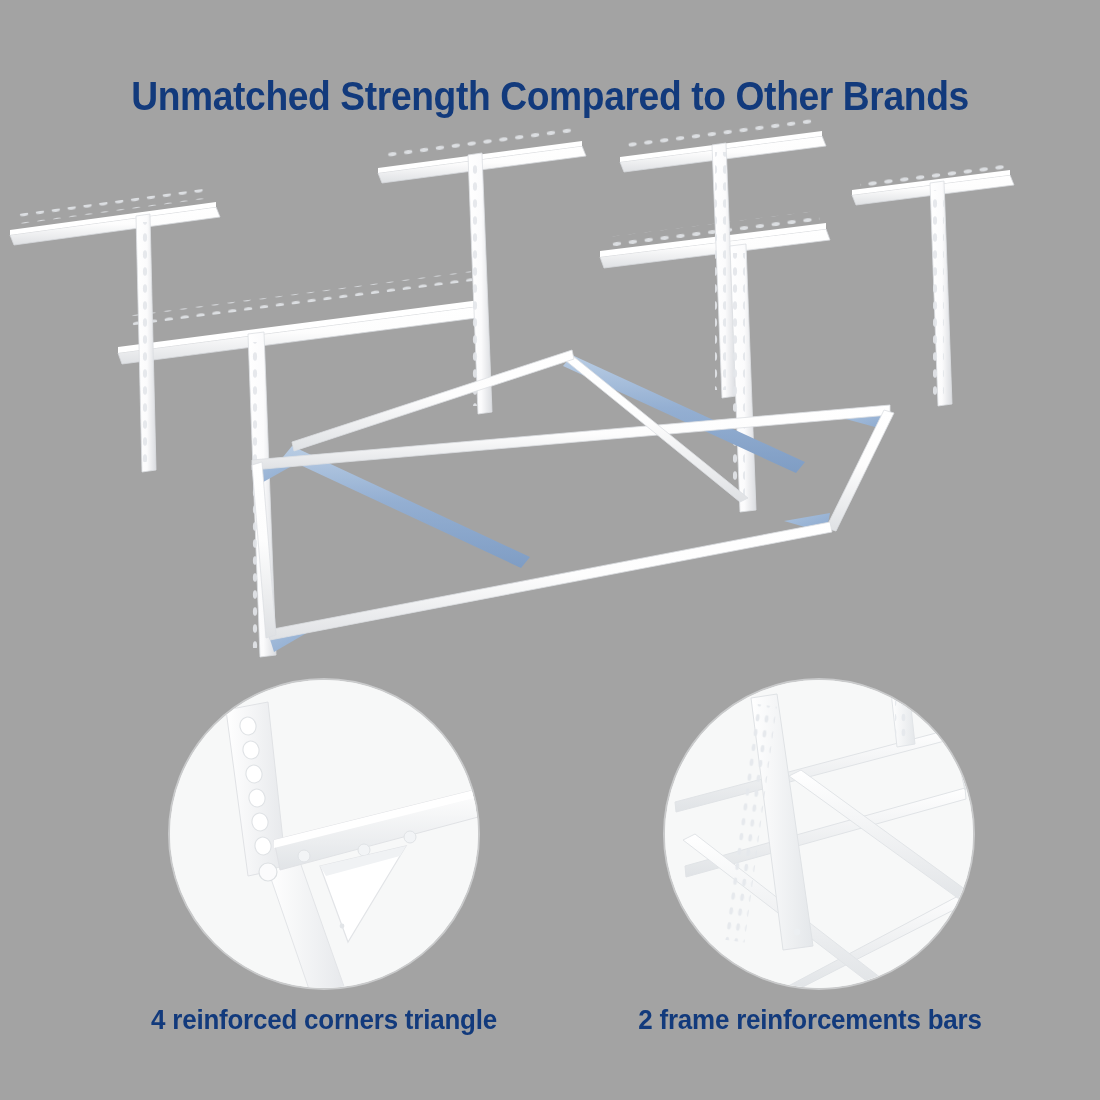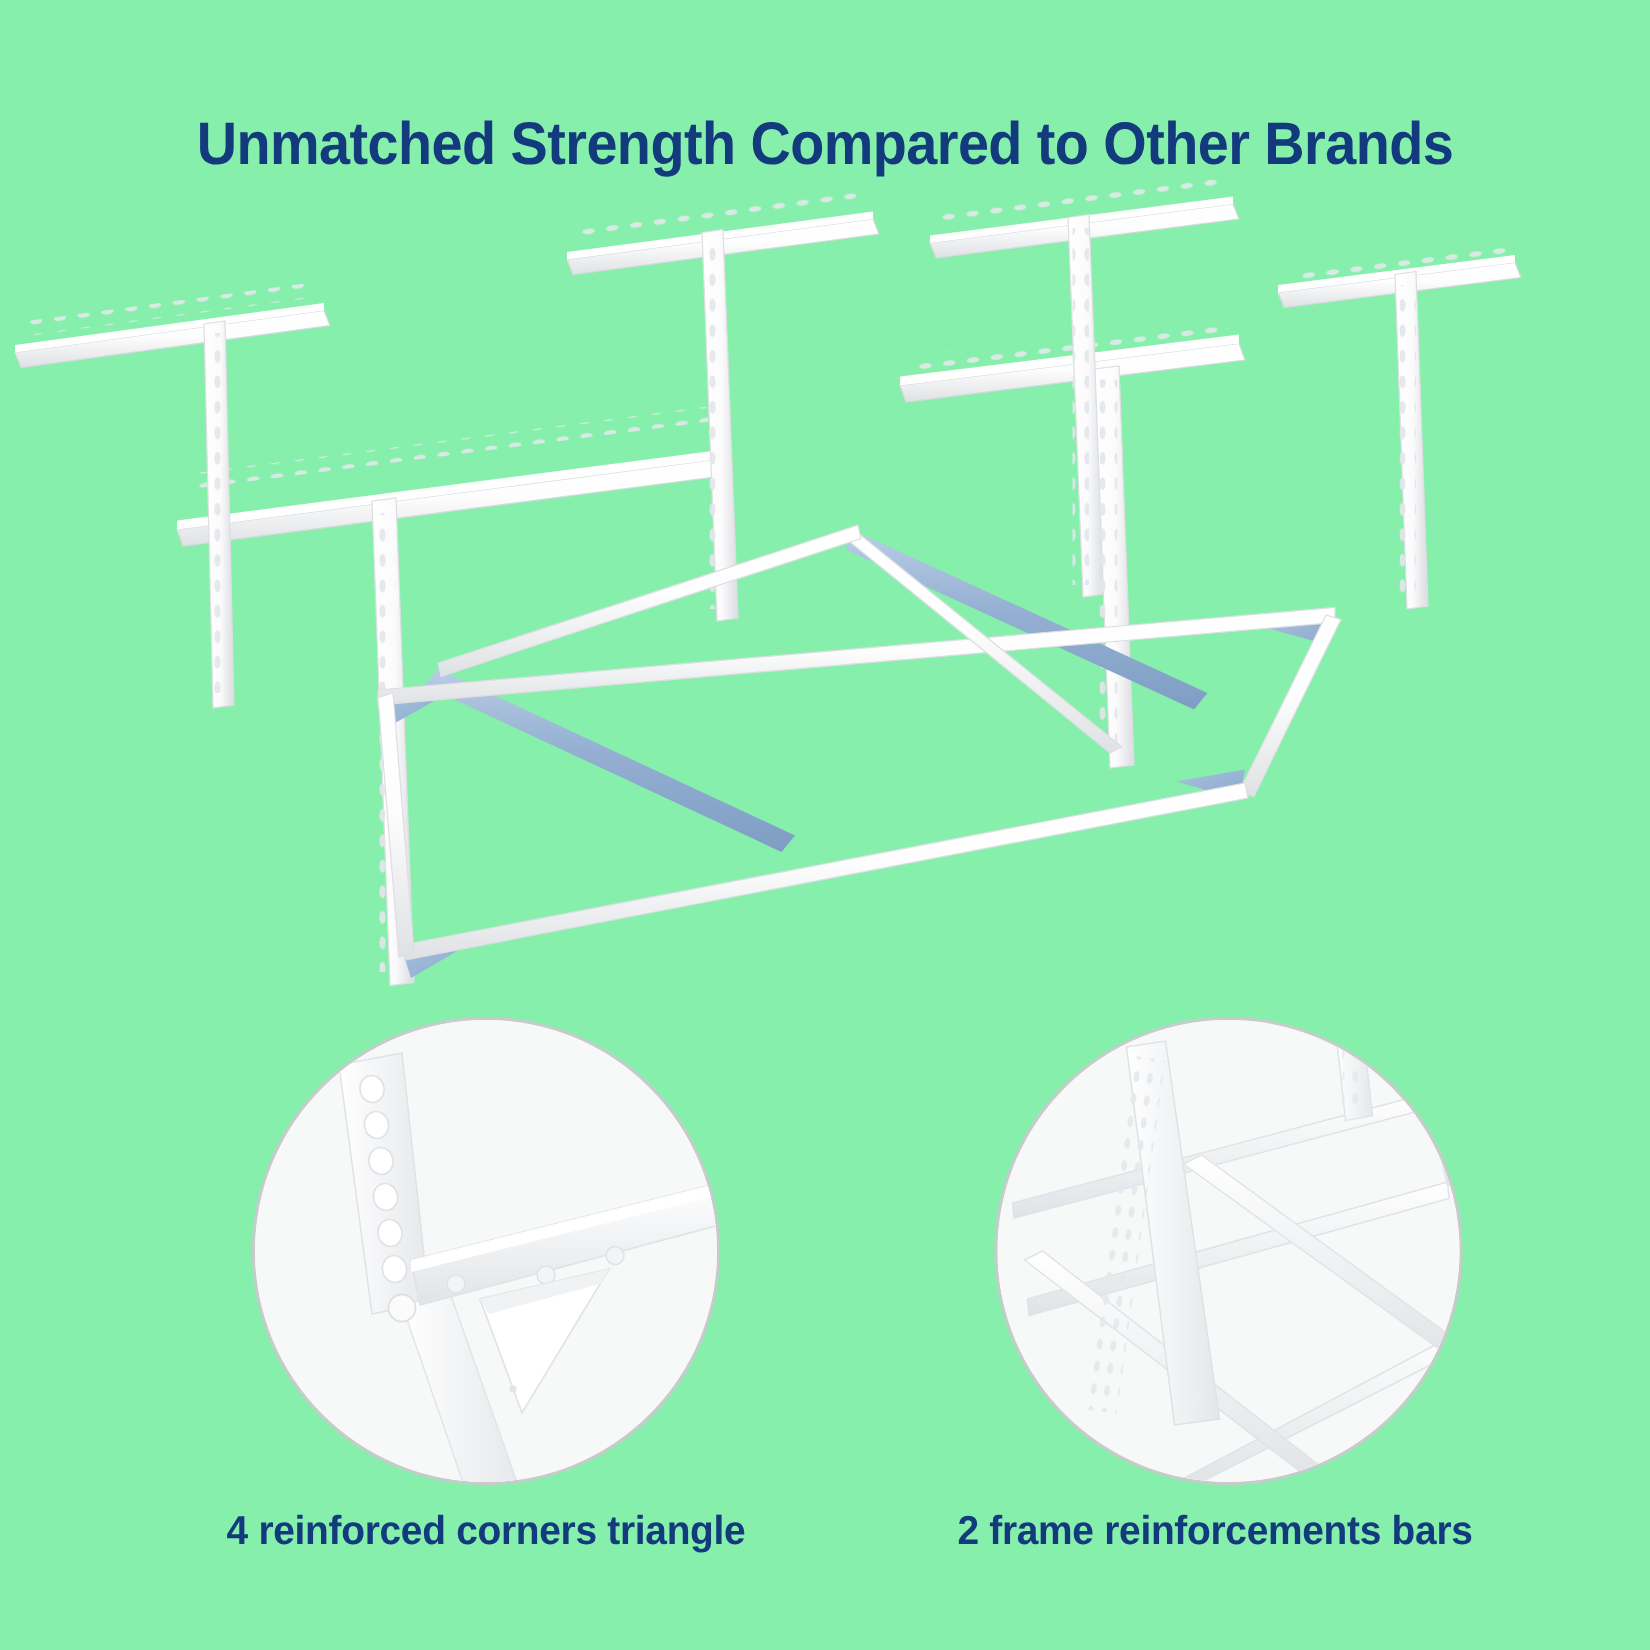--- a/index.html
+++ b/index.html
@@ -5,21 +5,21 @@
 <style>
   html, body {
     margin: 0;
     padding: 0;
     background: #ffffff;
   }
   #page {
     position: relative;
     width: 1100px;
     height: 1100px;
-    background: #86efac;
+    background: #a3a3a3;
     overflow: hidden;
     font-family: "Liberation Sans", "DejaVu Sans", sans-serif;
   }
   #headline {
     position: absolute;
     left: 0;
     top: 47px;
     width: 1100px;
     text-align: center;
     font-size: 40px;

